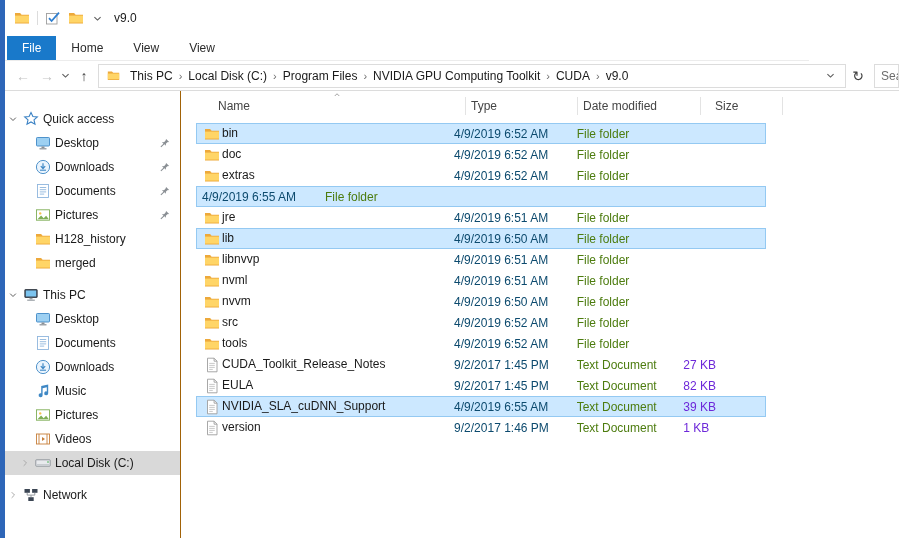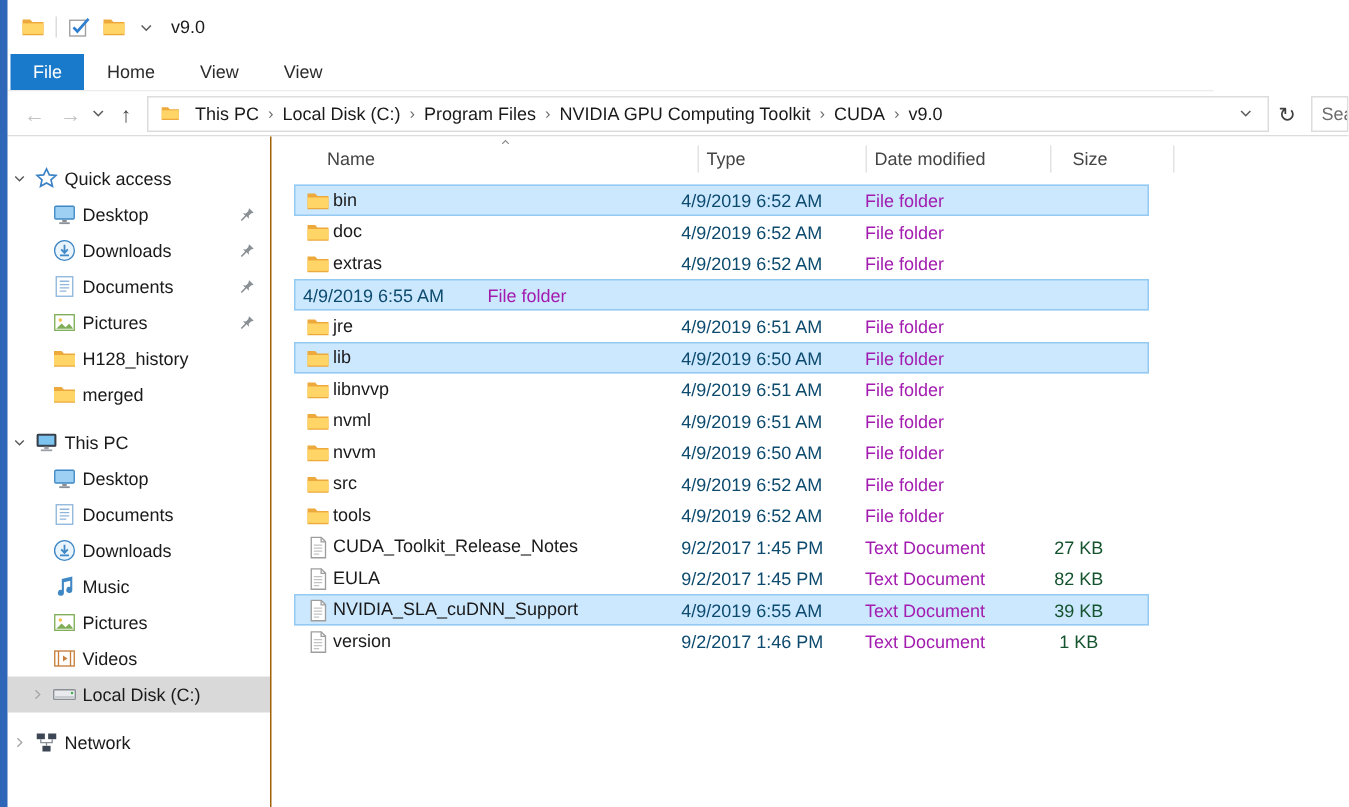--- a/index.html
+++ b/index.html
@@ -48,22 +48,22 @@
   .hcell.date{width:123px}
   .hcell.type{width:112px}
   .hcell.size{width:82px;padding-left:14px}
   .sort-glyph{position:absolute;left:118px;top:-5px;width:12px;height:10px;display:inline-flex}
   .sort-glyph svg{width:100%;height:100%}
   .row{display:flex;align-items:center;height:21px;width:570px;margin-left:15px;border:1px solid transparent}
   .row.sel{background:var(--selfill,#cce8ff);border-color:var(--selborder,#94c9f2)}
   .cell{white-space:nowrap;overflow:hidden}
   .cell.name{width:253px;display:flex;gap:2px;padding-left:7px;color:#1a1a1a}
   .cell.date{width:123px;color:#0c4a6e;padding-left:5px}
-  .cell.type{width:112px;color:#a21caf;padding-left:5px}
-  .cell.size{width:82px;color:#14532d;text-align:center;padding-right:10px;display:block}
+  .cell.type{width:112px;color:#4d7c0f;padding-left:5px}
+  .cell.size{width:82px;color:#6d28d9;text-align:left;padding-right:10px;display:block}
 </style>
 </head>
 <body>
 
 <div class="screen">
   <div class="edge-strip"></div>
 
   <div class="titlebar">
     <div class="qat">
       <span class="icon">

